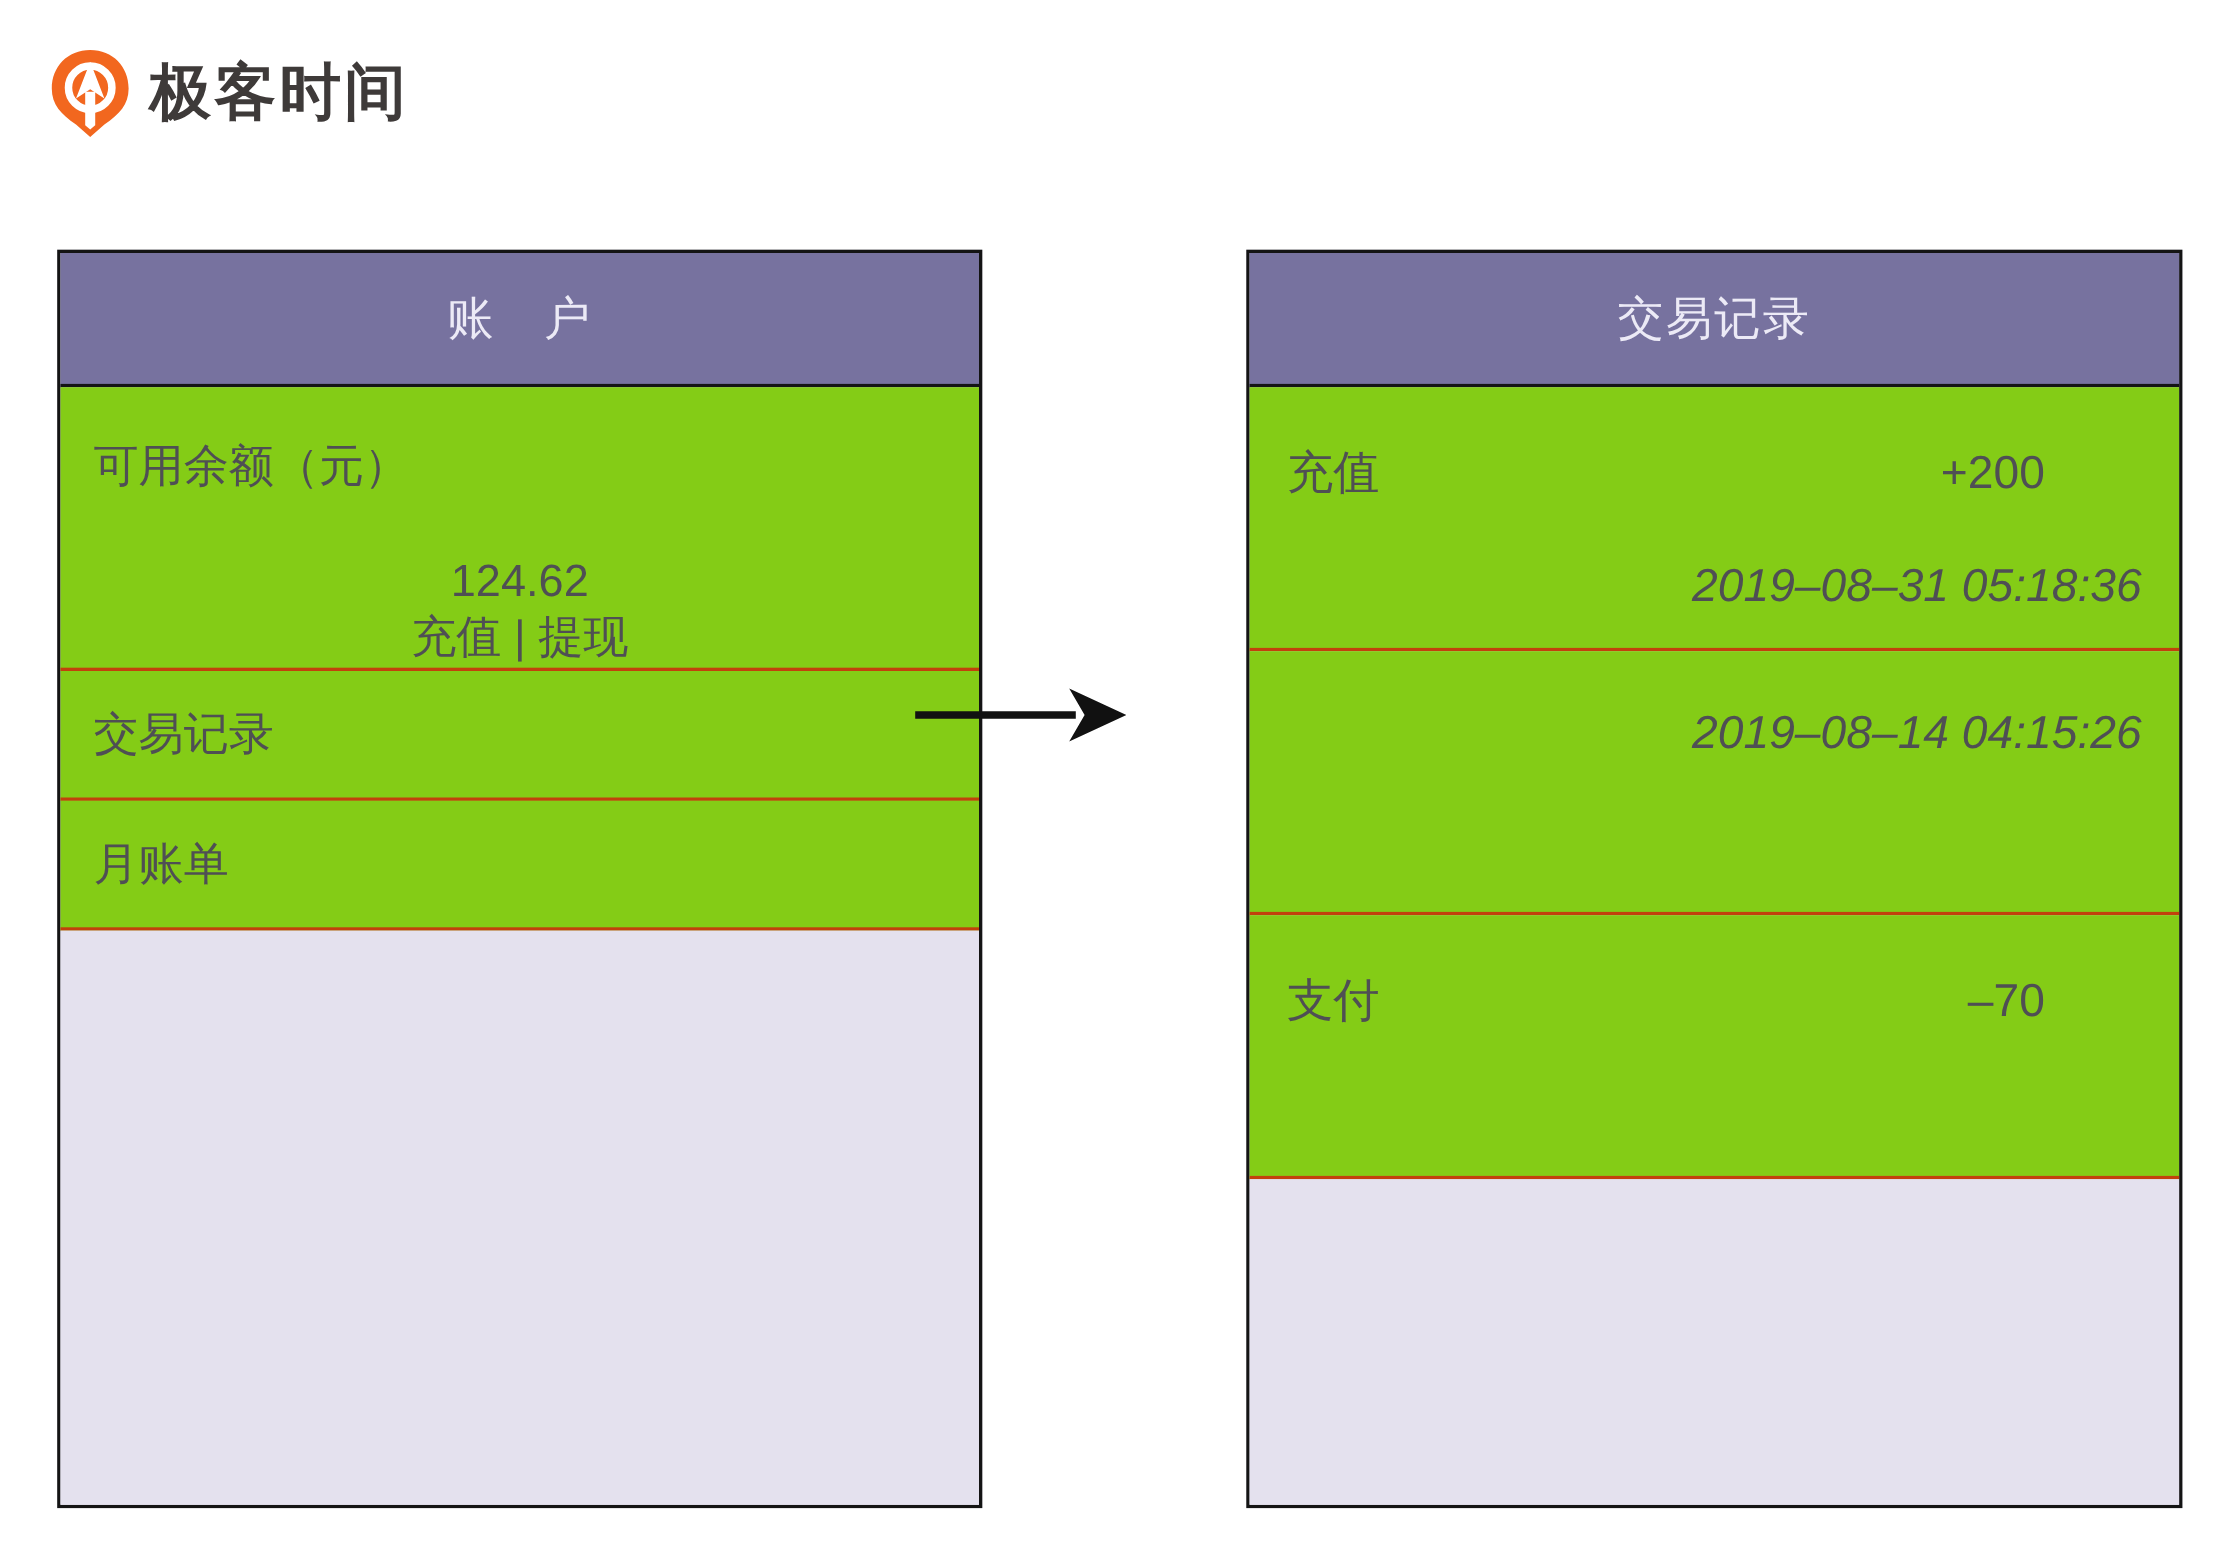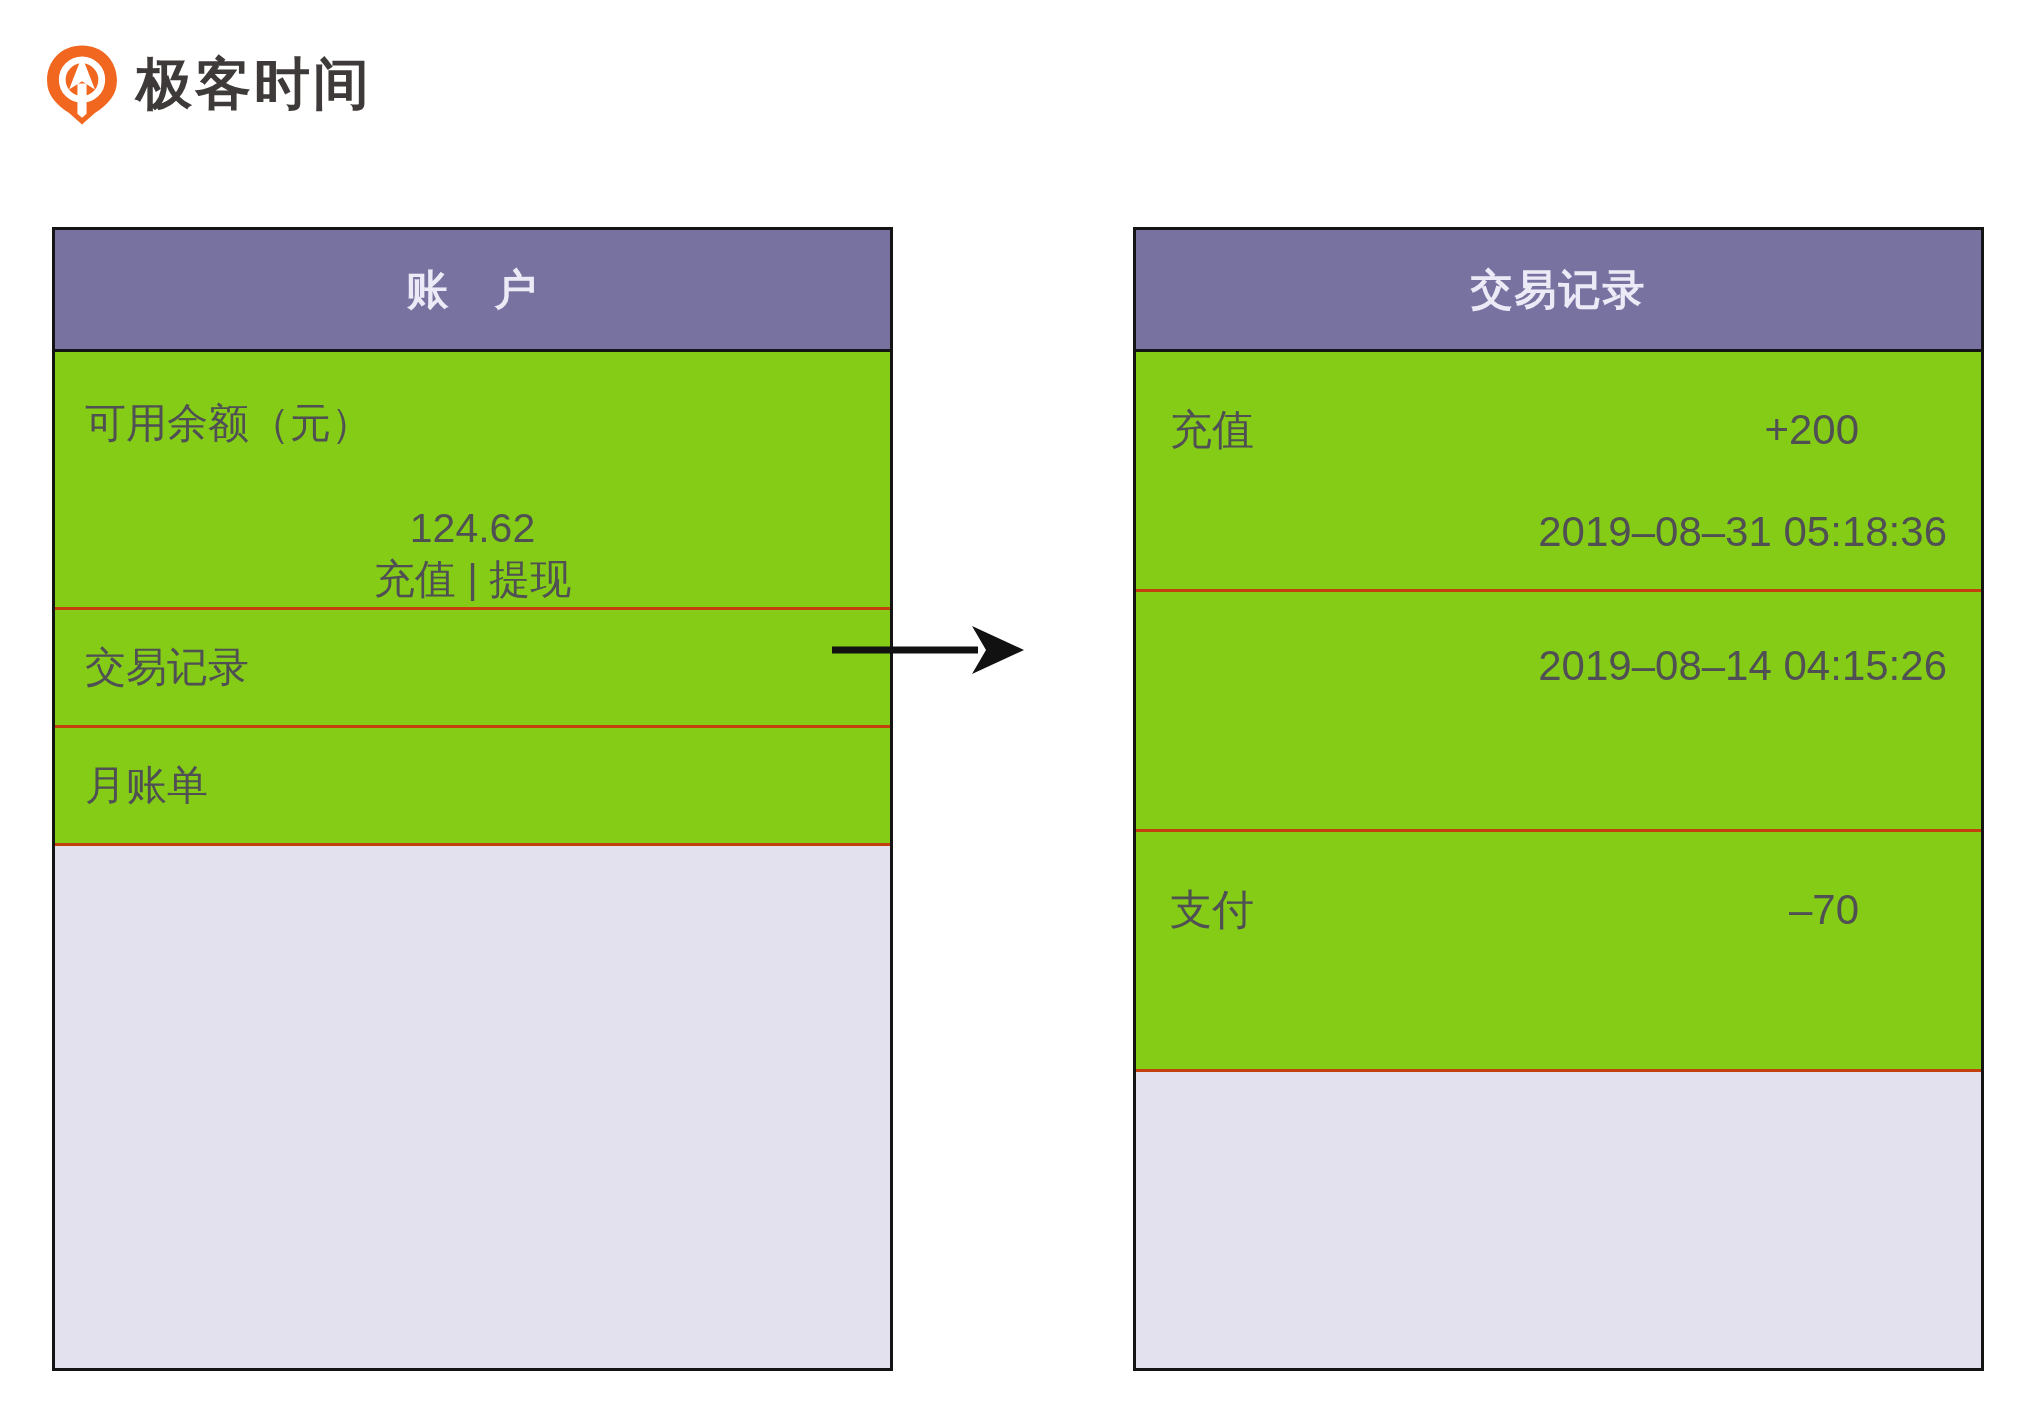--- a/index.html
+++ b/index.html
@@ -24,21 +24,21 @@
     display:flex; flex-direction:column;
   }
   .panel-left  { left:52px;  width:841px; }
   .panel-right { left:1133px; width:851px; }
 
   .panel-header {
     height:122px; flex:0 0 122px;
     background:#77729f;
     border-bottom:3px solid #141414;
     color:#eceaf6;
-    font-size:42px; font-weight:700;
+    font-size:42px; font-weight:400;
     display:flex; align-items:center; justify-content:center;
     letter-spacing:2px;
   }
 
   .cell { border-bottom:3px solid #c2410c; background:#84cc16; }
 
   
   .balance-cell { flex:0 0 235px; padding:0 30px; }
   .balance-label { padding-top:44px; font-size:41px; }
   .balance-line2 { margin-top:54px; display:flex; justify-content:space-between; align-items:center; font-size:41px;flex-direction:column; }
@@ -49,21 +49,21 @@
     display:flex; align-items:center;
     padding:0 30px;
     font-size:41px;
     cursor:pointer;
   }
 
   
   .txn-cell { flex:0 0 240px; padding:0 34px; }
   .txn-line1 { padding-top:50px; display:flex; justify-content:space-between; align-items:center; font-size:42px; }
   .txn-amount { margin-right:88px; }
-  .txn-line2 { margin-top:50px; text-align:right; font-size:42px; }
+  .txn-line2 { margin-top:50px; text-align:right; font-size:42px;font-style:italic; }
 
   .filler { flex:1 1 auto; background:#e4e1ee; }
 
   
   .flow-arrow { position:absolute; left:826px; top:622px; }
 </style>
 </head>
 <body>
 
 <div class="logo">

